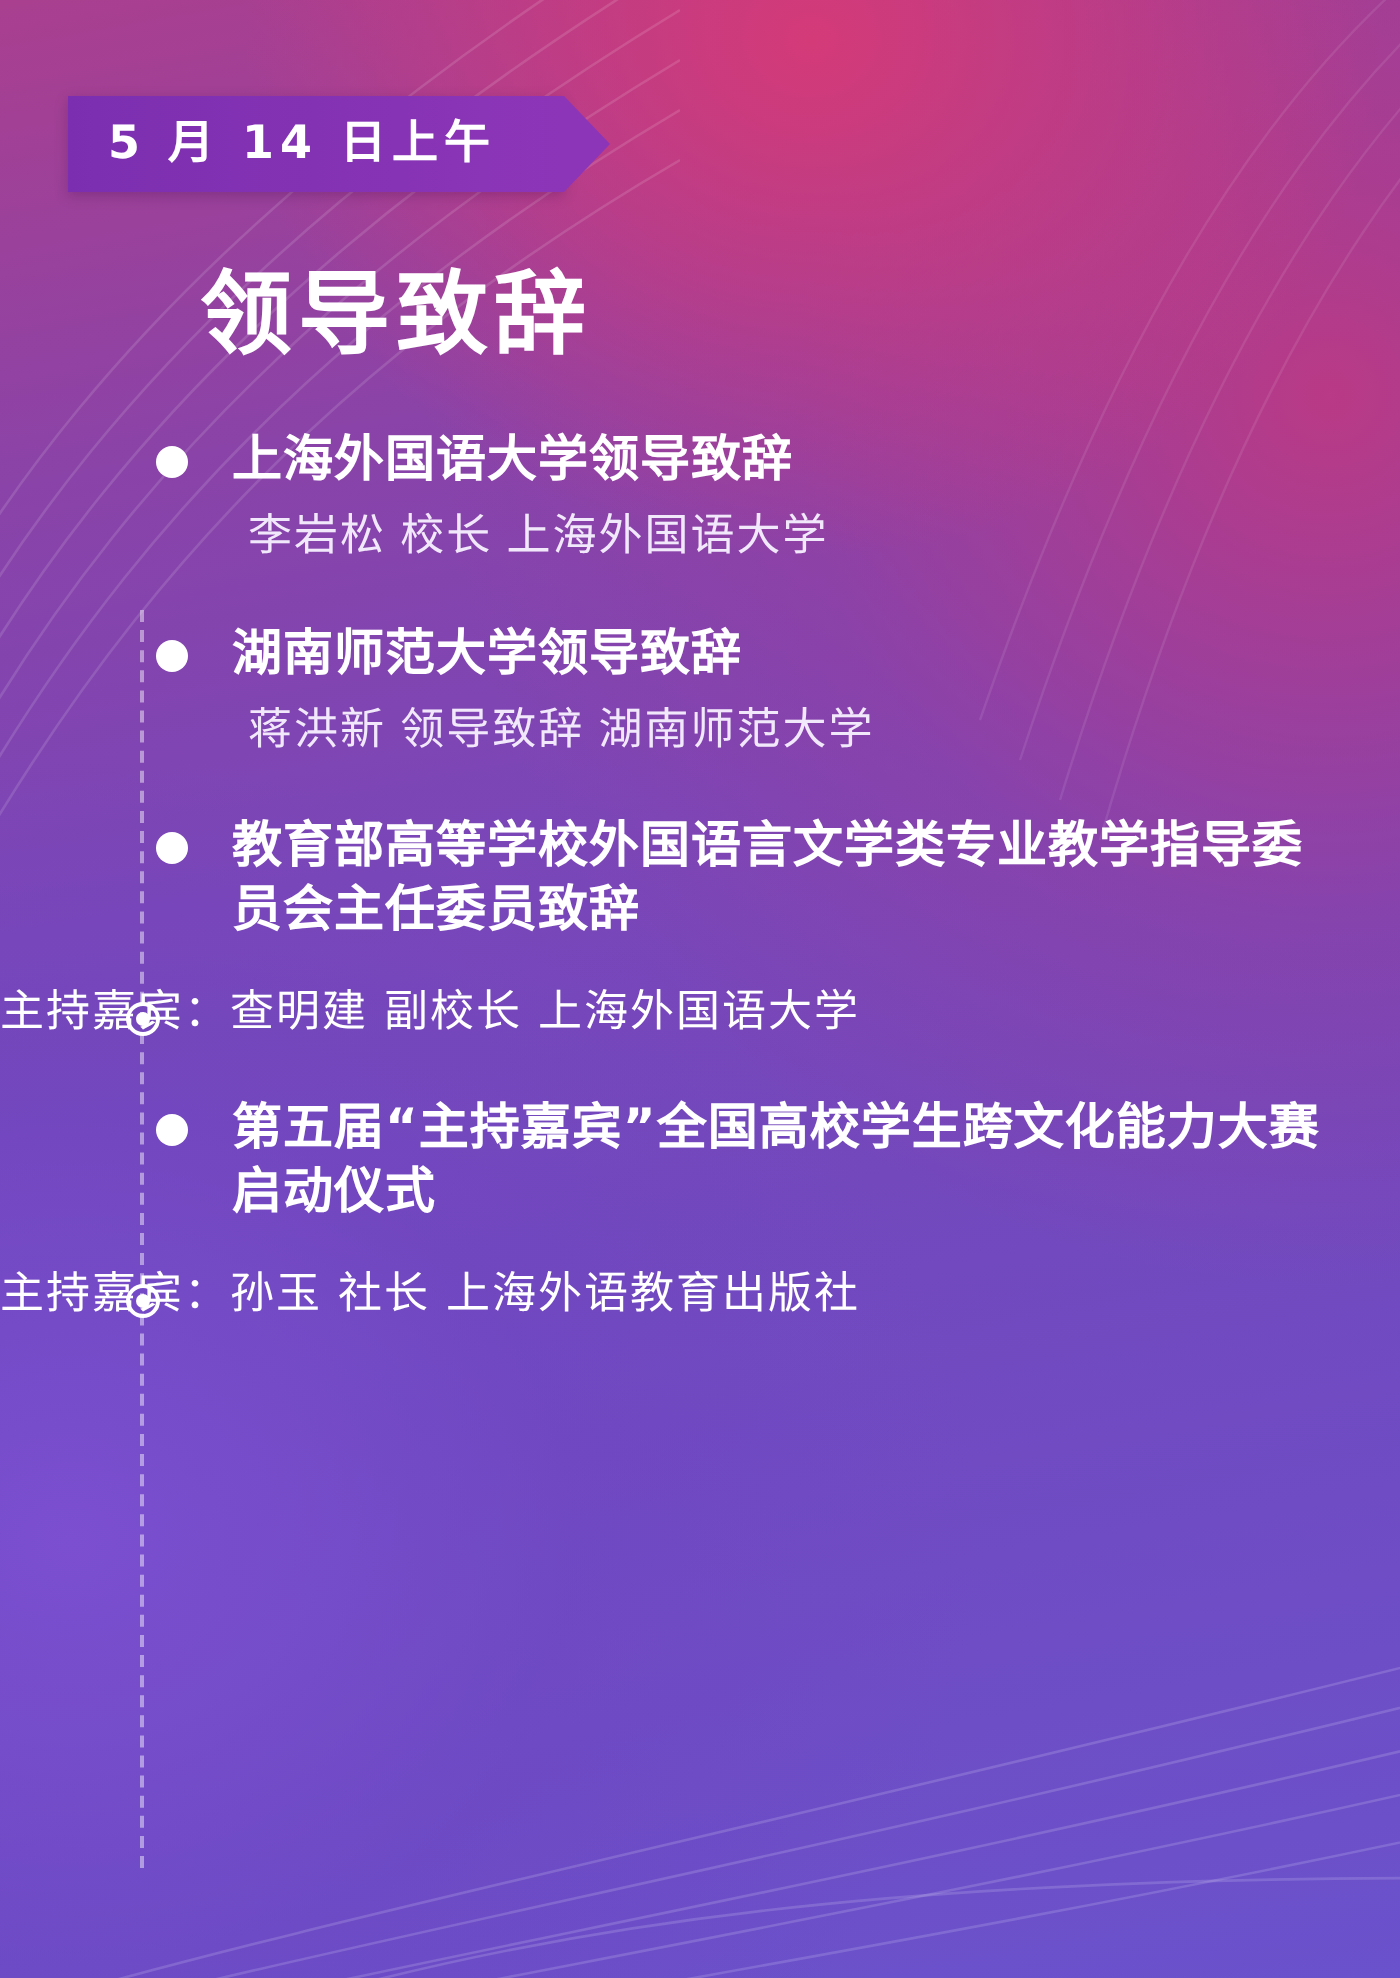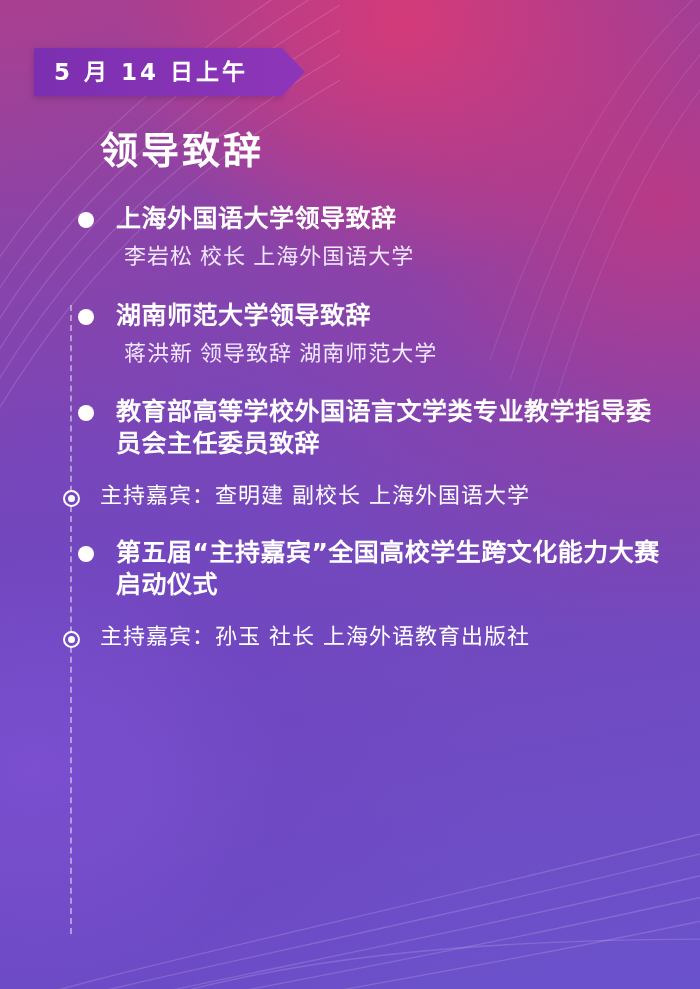--- a/index.html
+++ b/index.html
@@ -110,21 +110,21 @@
     bottom: 55px;
     width: 2px;
     border-left: 2px dashed rgba(255,255,255,0.45);
     z-index: 2;
   }
 
   
   #section-heading {
     margin: 24px 0 0 100px;
     color: #ffffff;
-    font-size: 38px;
+    font-size: 46px;
     font-weight: bold;
     letter-spacing: 3px;
     font-family: "DejaVu Sans", "Liberation Sans", sans-serif;
   }
 
   
   #items {
     margin: 28px 0 0 0;
     padding: 0;
     list-style: none;
@@ -176,21 +176,20 @@
     padding-left: 8px;
     color: #f2e8fb;
     font-size: 22px;
     line-height: 1.3;
     letter-spacing: 1px;
     font-family: Liberation Sans, sans-serif;
   }
   .host-row {
     position: relative;
     margin: -6px 0 26px 0;
-    padding-left: 100px;
     padding-right: 20px;
   }
   .host-text {
     color: #ffffff;
     font-size: 22px;
     line-height: 1.3;
     letter-spacing: 1px;
     font-family: "DejaVu Serif", "Liberation Serif", serif;
   }
 </style>

